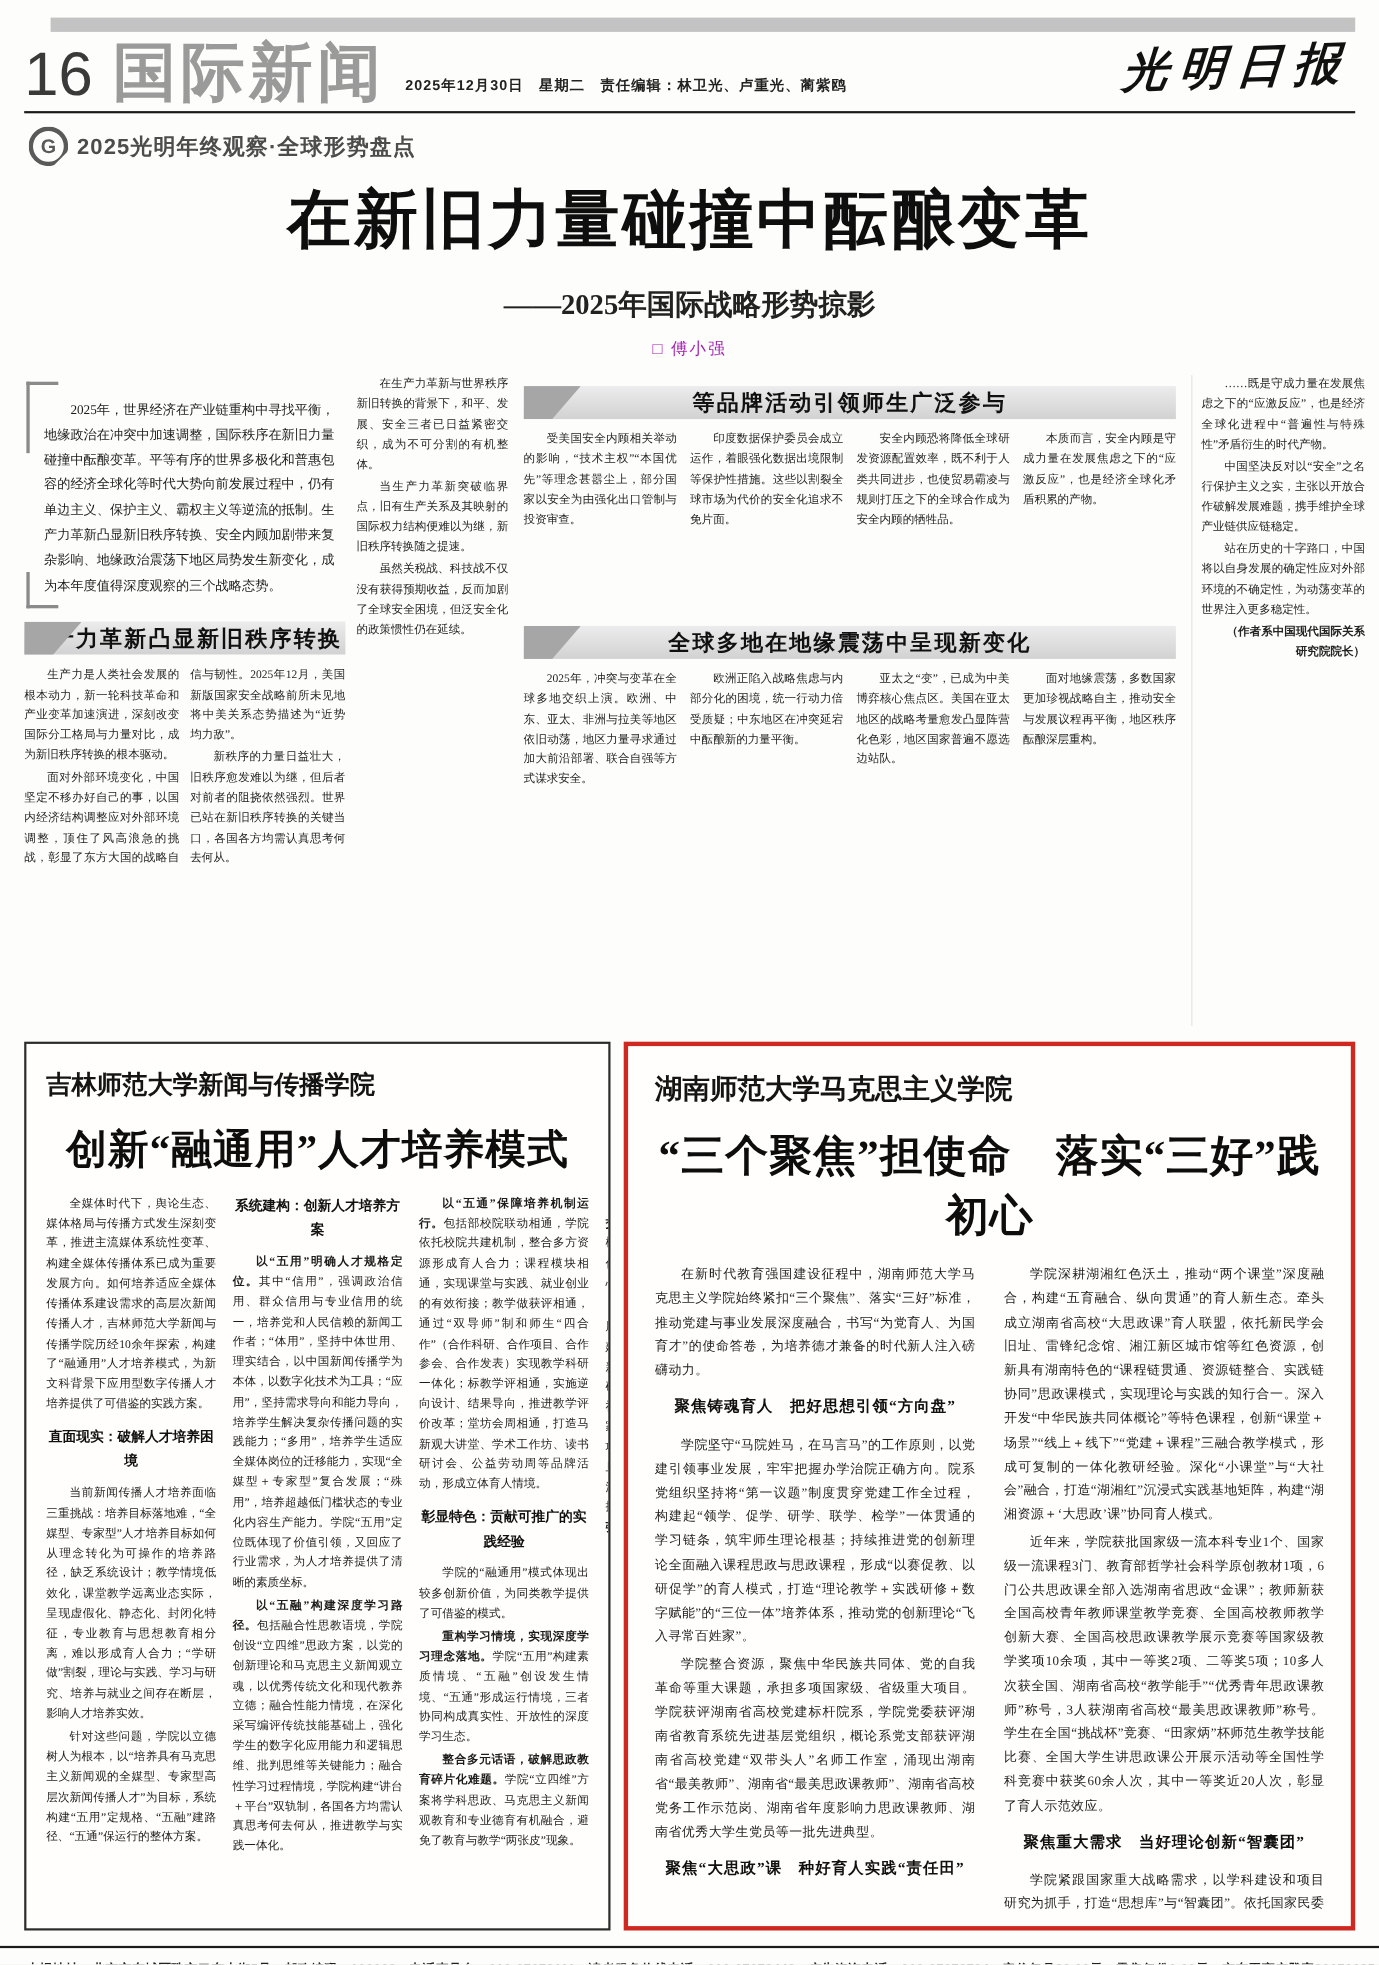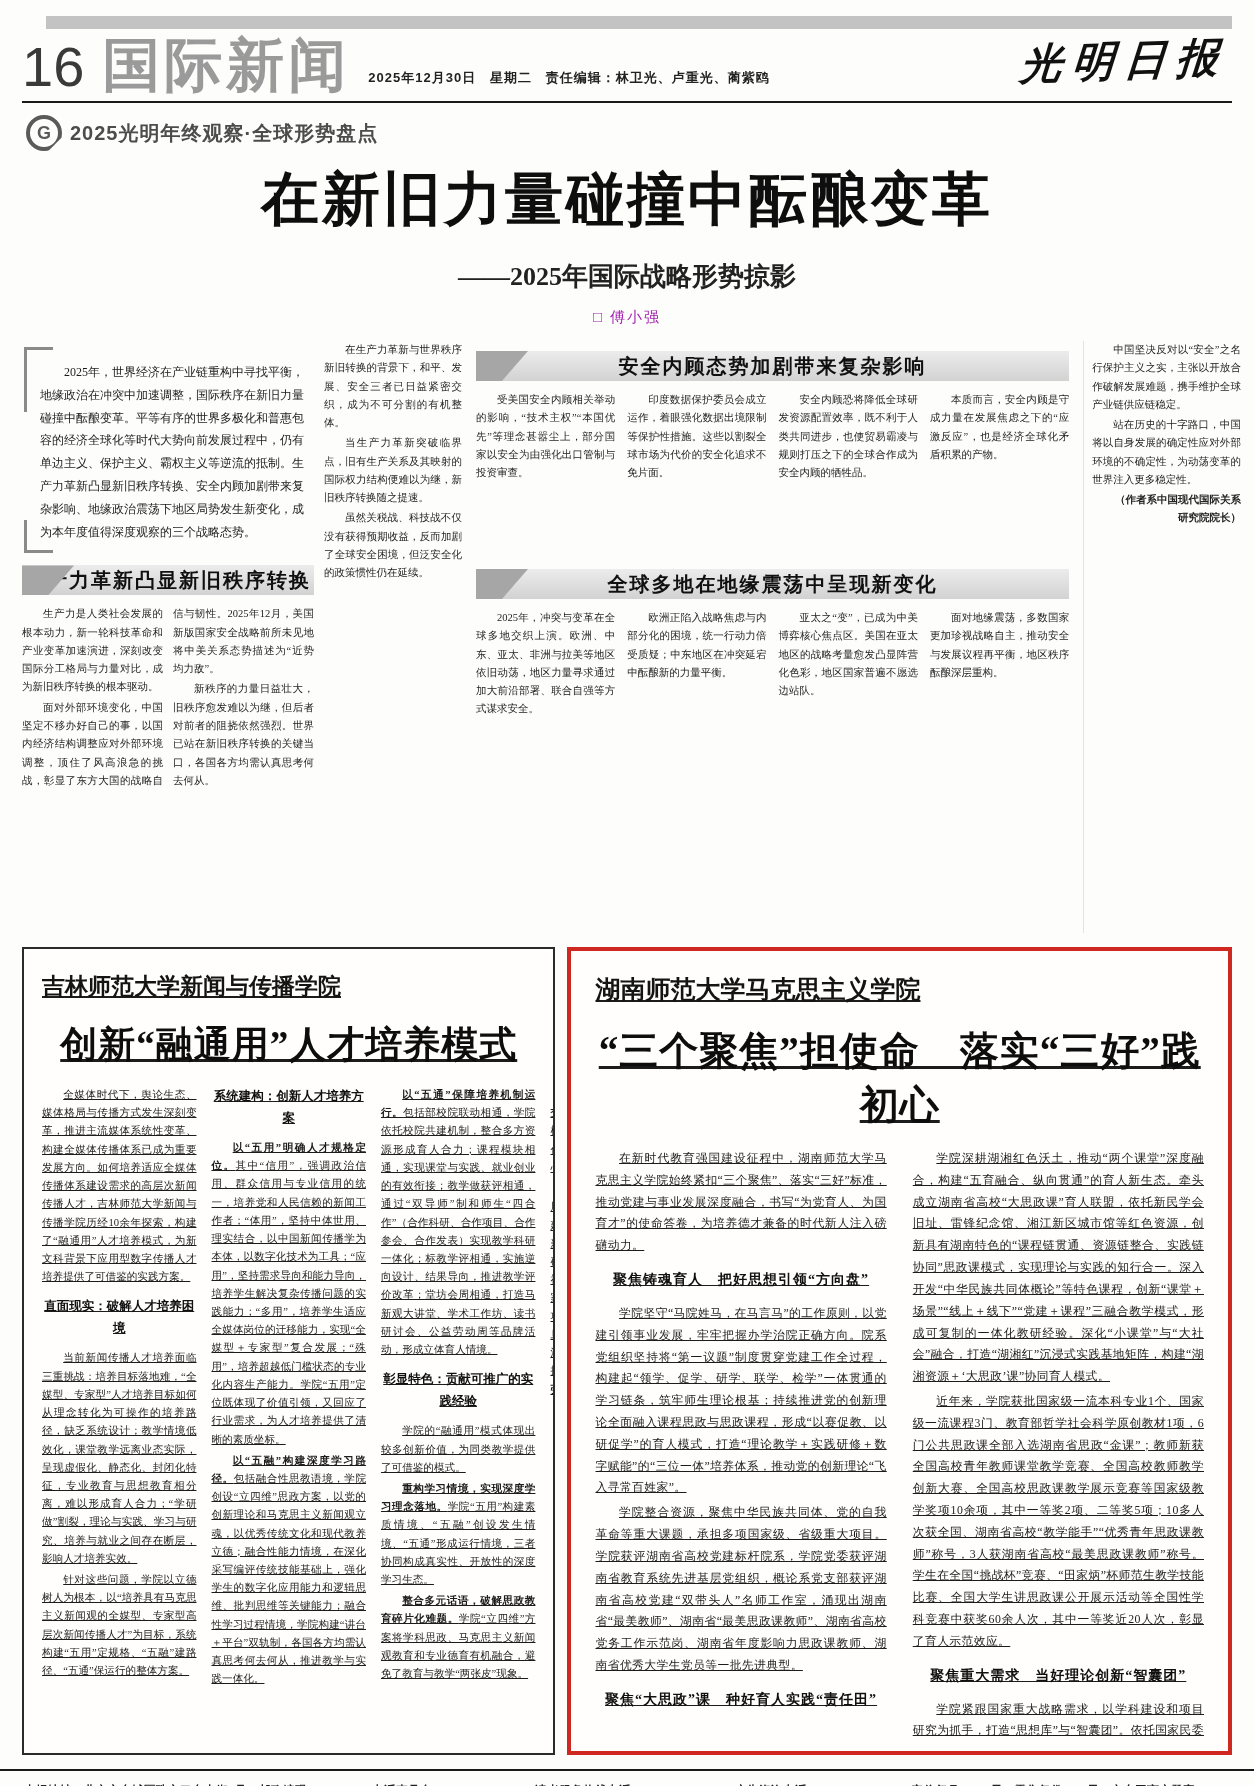--- a/index.html
+++ b/index.html
@@ -50,21 +50,21 @@
   .cols-2{column-count:2;column-gap:10px;}
   .cols-4{column-count:4;column-gap:12px;}
   .h-left{height:382px;overflow:hidden;}
   .h-third{height:560px;overflow:hidden;}
   .h-sec2{height:168px;overflow:hidden;margin-bottom:6px;}
   .h-sec3{height:300px;overflow:hidden;}
   .zone-mid .sec-bar{margin-top:10px;}
   .zone-right .bodytext{height:556px;overflow:hidden;}
   .attr{font-weight:900;text-align:right;margin-top:6px;font-size:10.5px;}
   
-  .ads{display:flex;gap:12px;padding:14px 22px 0 22px;text-decoration:underline;}
+  .ads{display:flex;gap:12px;padding:14px 22px 0 22px;}
   .adbox{background:#fffefc;}
   .adbox-left{width:532px;border:2px solid #2b2b2b;padding:22px 18px 14px;height:768px;overflow:hidden;}
   .adbox-right{width:656px;border:4px solid #cf2820;padding:22px 24px 14px;height:764px;overflow:hidden;}
   .ad-kicker{font-family:"Liberation Sans","DejaVu Sans",sans-serif;font-weight:900;color:#141414;}
   .adbox-left .ad-kicker{font-size:23px;}
   .adbox-right .ad-kicker{font-size:25px;}
   .ad-headline{text-align:center;font-weight:900;color:#0d0d0d;margin:18px 0 16px;letter-spacing:1px;}
   .adbox-left .ad-headline{font-size:37px;}
   .adbox-right .ad-headline{font-size:39px;}
   .ad-flow{text-align:justify;}
@@ -131,41 +131,42 @@
         <div class="bodytext h-third">
           <p>在生产力革新与世界秩序新旧转换的背景下，和平、发展、安全三者已日益紧密交织，成为不可分割的有机整体。</p>
           <p>当生产力革新突破临界点，旧有生产关系及其映射的国际权力结构便难以为继，新旧秩序转换随之提速。</p>
           <p>虽然关税战、科技战不仅没有获得预期收益，反而加剧了全球安全困境，但泛安全化的政策惯性仍在延续。</p>
         </div>
       </div>
     </div>
 
     <div class="zone-mid">
       <div class="sec-bar">
-        <span>安全内顾态势加剧带来复杂影响</span>
+        <span>等品牌活动引领师生广泛参与</span>
       </div>
       <div class="bodytext cols-4 h-sec2">
         <p>受美国安全内顾相关举动的影响，“技术主权”“本国优先”等理念甚嚣尘上，部分国家以安全为由强化出口管制与投资审查。</p>
         <p>印度数据保护委员会成立运作，着眼强化数据出境限制等保护性措施。这些以割裂全球市场为代价的安全化追求不免片面。</p>
         <p>安全内顾恐将降低全球研发资源配置效率，既不利于人类共同进步，也使贸易霸凌与规则打压之下的全球合作成为安全内顾的牺牲品。</p>
         <p>本质而言，安全内顾是守成力量在发展焦虑之下的“应激反应”，也是经济全球化矛盾积累的产物。</p>
       </div>
       <div class="sec-bar">
         <span>全球多地在地缘震荡中呈现新变化</span>
       </div>
       <div class="bodytext cols-4 h-sec3">
         <p>2025年，冲突与变革在全球多地交织上演。欧洲、中东、亚太、非洲与拉美等地区依旧动荡，地区力量寻求通过加大前沿部署、联合自强等方式谋求安全。</p>
         <p>欧洲正陷入战略焦虑与内部分化的困境，统一行动力倍受质疑；中东地区在冲突延宕中酝酿新的力量平衡。</p>
         <p>亚太之“变”，已成为中美博弈核心焦点区。美国在亚太地区的战略考量愈发凸显阵营化色彩，地区国家普遍不愿选边站队。</p>
         <p>面对地缘震荡，多数国家更加珍视战略自主，推动安全与发展议程再平衡，地区秩序酝酿深层重构。</p>
       </div>
     </div>
 
     <div class="zone-right">
       <div class="bodytext">
+        <p>……既是守成力量在发展焦虑之下的“应激反应”，也是经济全球化进程中“普遍性与特殊性”矛盾衍生的时代产物。</p>
         <p>中国坚决反对以“安全”之名行保护主义之实，主张以开放合作破解发展难题，携手维护全球产业链供应链稳定。</p>
         <p>站在历史的十字路口，中国将以自身发展的确定性应对外部环境的不确定性，为动荡变革的世界注入更多稳定性。</p>
         <p class="attr">（作者系中国现代国际关系研究院院长）</p>
       </div>
     </div>
 
   </section>
 
   <section class="ads">
 

